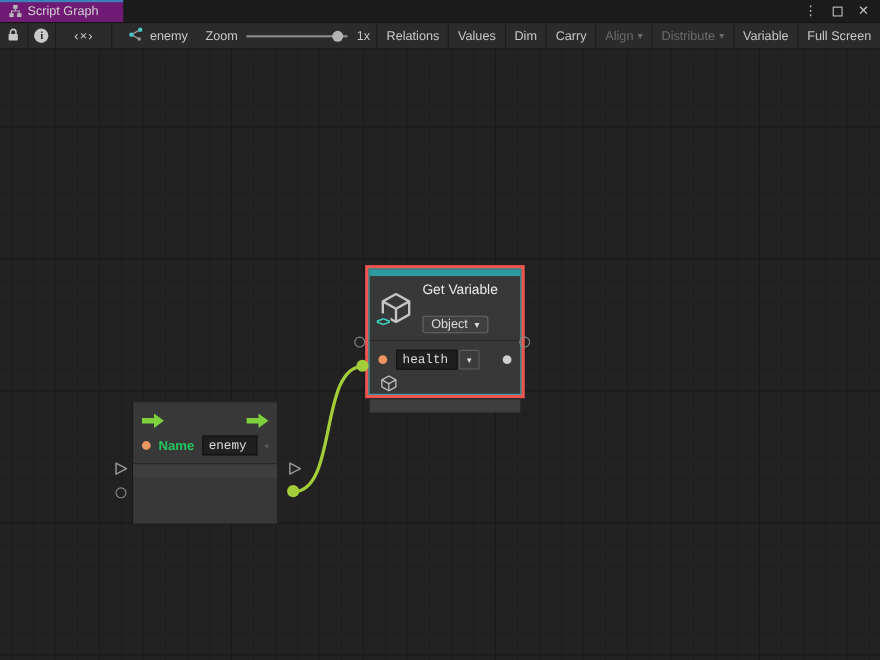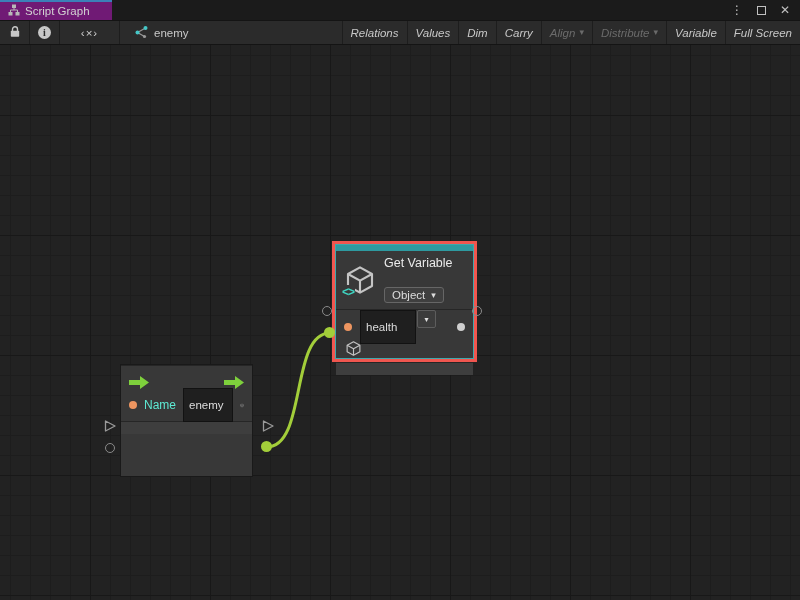--- a/index.html
+++ b/index.html
@@ -27,21 +27,21 @@
     font-size:10px; font-weight:bold; font-family:"Liberation Serif",serif;
     display:flex; align-items:center; justify-content:center; }
   .graph-ref { display:flex; align-items:center; gap:6px; padding:0 10px 0 14px; }
   .zoom-group { display:flex; align-items:center; gap:8px; padding:0 6px; }
   .slider { position:relative; width:92px; height:10px; }
   .slider .track { position:absolute; top:4px; left:0; width:92px; height:2px; background:#8a8a8a; }
   .slider .handle { position:absolute; top:0; left:78px; width:10px; height:10px;
     border-radius:50%; background:#b4b4b4; }
   .tbuttons { margin-left:auto; display:flex; align-items:stretch; }
   .tbtn { display:flex; align-items:center; gap:4px; padding:0 8px;
-    border-left:1px solid #1d1d1d; white-space:nowrap;font-style:italic; }
+    border-left:1px solid #1d1d1d; white-space:nowrap; }
   .tbtn.disabled { color:#6b6b6b; }
   .chev { font-size:9px; line-height:1; }
 
   
   .canvas { position:absolute; top:45px; left:0; width:800px; height:555px;
     background-color:#222222;
     background-image:
       linear-gradient(#181818 1px, transparent 1px),
       linear-gradient(90deg, #181818 1px, transparent 1px),
       linear-gradient(#1d1d1d 1px, transparent 1px),
@@ -65,38 +65,38 @@
   .gv-title { font-size:12.5px; color:#ebebeb; }
   .dropdown { display:inline-flex; align-items:center; gap:6px; background:#3f3f3f;
     border:1px solid #666; border-radius:3px; padding:1px 7px; font-size:11.5px;
     color:#dcdcdc; width:max-content; }
   .gv-body { padding:6px 8px 4px 8px; }
   .port-row { display:flex; align-items:center; gap:8px; height:22px; }
   .dot { width:8px; height:8px; border-radius:50%; flex:0 0 auto; }
   .dot.orange { background:var(--string_port_orange,#ed9560); }
   .dot.white { background:#cfcfcf; }
   .field { background:#1f1f1f; border:1px solid #121212; color:#dcdcdc;
-    font-size:11.5px; height:34px; padding:0 5px; font-family:Liberation Sans, sans-serif; outline:none; }
+    font-size:11.5px; height:18px; padding:0 5px; font-family:Liberation Mono, monospace; outline:none; }
   .field.health { width:56px; }
   .field.enemy { width:50px; }
   .mini-drop { width:19px; height:18px; background:#3c3c3c; border:1px solid #5d5d5d;
     border-radius:2px; color:#e0e0e0; font-size:8px; display:flex; align-items:center;
     justify-content:center; margin-left:1px; }
   .gv-cube-row { height:20px; display:flex; align-items:center; padding-left:1px; }
   .footer { height:13px; background:#3e3e3e; border-top:1px solid #262626; }
 
   
   .node.cr { left:120px; top:319px; width:133px; height:113px; border:1px solid #191919; }
   .cr-header { display:flex; align-items:center; gap:9px; padding:8px 8px 7px 9px; }
   .cr-cat { font-size:10px; color:#b8b8b8; margin-bottom:2px; }
   .cr-title { font-size:13px; color:#e2e2e2; }
   .cr-body { padding:5px 8px 4px 8px; }
   .flow-row { display:flex; align-items:center; justify-content:space-between; height:22px; }
   .name-row { display:flex; align-items:center; gap:7px; height:24px; }
-  .name-label { font-size:12px; color:#5eead4; }
+  .name-label { font-size:12px; color:#22c55e;font-weight:bold; }
 
   
   .ring { position:absolute; width:10px; height:10px; border-radius:50%;
     border:1px solid #8a8a8a; background:transparent; }
   .gdot { position:absolute; width:11px; height:11px; border-radius:50%;
     background:var(--wire_green,#a3ce3a); }
   .tri { position:absolute; width:14px; height:14px; }
 </style>
 </head>
 <body>
@@ -154,20 +154,28 @@
       <span>
         <svg width="14" height="14" viewBox="0 0 14 14">
           <path d="M11.5 3 L3.5 7.5 L10.5 11.5" fill="none" stroke="#9a9a9a" stroke-width="1.2"></path>
           <circle cx="11.5" cy="3" r="2" fill="#45c8c8"></circle>
           <circle cx="3.5" cy="7.5" r="2" fill="#45c8c8"></circle>
           <circle cx="10.5" cy="11.5" r="1.6" fill="#9a9a9a"></circle>
         </svg>
       </span>
       <span>enemy</span>
     </div>
+    <div class="zoom-group">
+      <span>Zoom</span>
+      <span class="slider">
+        <span class="track"></span>
+        <span class="handle"></span>
+      </span>
+      <span>1x</span>
+    </div>
     <div class="tbuttons">
       <div class="tbtn">
         <span>Relations</span>
       </div>
       <div class="tbtn">
         <span>Values</span>
       </div>
       <div class="tbtn">
         <span>Dim</span>
       </div>

